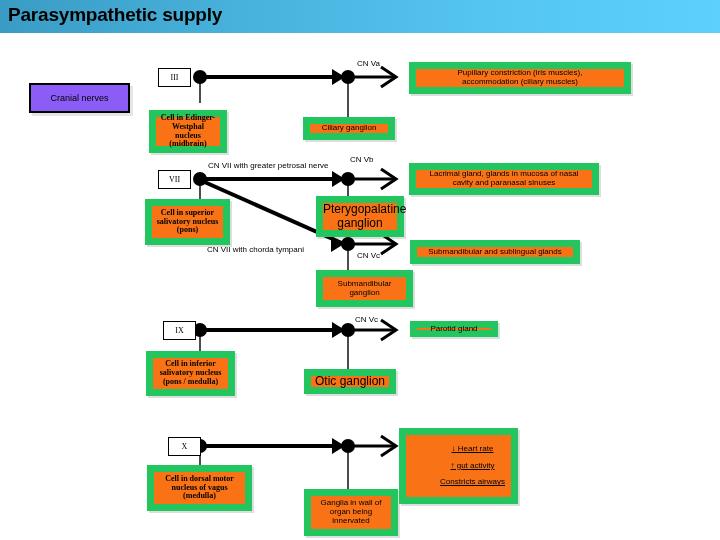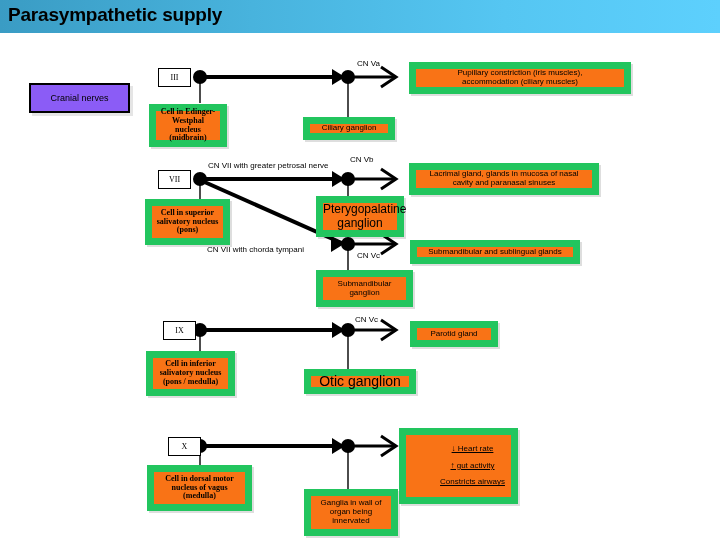--- a/index.html
+++ b/index.html
@@ -168,21 +168,21 @@
     <line x1="348" y1="446" x2="348" y2="489" stroke="#000" stroke-width="1.4"></line>
     <line x1="348" y1="446" x2="396" y2="446" stroke="#000" stroke-width="3"></line>
     <path d="M 381 436 L 396 446 L 381 456" fill="none" stroke="#000" stroke-width="3"></path>
   </svg>
 
   <div class="nerve-tag" style="left:158px; top:68px;">III</div>
   <div class="nerve-tag" style="left:158px; top:170px;">VII</div>
   <div class="nerve-tag" style="left:163px; top:321px;">IX</div>
   <div class="nerve-tag" style="left:168px; top:437px;">X</div>
 
-  <div class="box b" style="left:149px; top:104px; width:78px; height:43px; font-size:8px;">
+  <div class="box b" style="left:149px; top:110px; width:78px; height:43px; font-size:8px;">
     <div class="inner">
       <div>Cell in Edinger-</div>
       <div>Westphal nucleus</div>
       <div>(midbrain)</div>
     </div>
   </div>
 
   <div class="box b" style="left:145px; top:199px; width:85px; height:46px; font-size:8px;">
     <div class="inner">
       <div>Cell in superior</div>
@@ -218,21 +218,21 @@
     </div>
   </div>
 
   <div class="box sans" style="left:316px; top:270px; width:97px; height:37px; font-size:8px;">
     <div class="inner">
       <div>Submandibular</div>
       <div>ganglion</div>
     </div>
   </div>
 
-  <div class="box sans" style="left:304px; top:369px; width:112px; height:25px; font-size:14px;">
+  <div class="box sans" style="left:304px; top:369px; width:92px; height:25px; font-size:12px;">
     <span class="inner">Otic ganglion</span>
   </div>
 
   <div class="box sans" style="left:304px; top:489px; width:94px; height:47px; font-size:8px;">
     <div class="inner">
       <div>Ganglia in wall of</div>
       <div>organ being</div>
       <div>innervated</div>
     </div>
   </div>
@@ -248,21 +248,21 @@
     <div class="inner">
       <div>Lacrimal gland, glands in mucosa of nasal</div>
       <div>cavity and paranasal sinuses</div>
     </div>
   </div>
 
   <div class="box sans" style="left:410px; top:240px; width:170px; height:24px; font-size:8px;">
     <span class="inner">Submandibular and sublingual glands</span>
   </div>
 
-  <div class="box sans" style="left:410px; top:321px; width:88px; height:26px; font-size:8px;">
+  <div class="box sans" style="left:410px; top:321px; width:88px; height:16px; font-size:8px;">
     <span class="inner">Parotid gland</span>
   </div>
 
   <div class="box sans" style="left:399px; top:428px; width:119px; height:76px; font-size:8px;padding-left:28px;">
     <div class="inner" style="line-height:2.1;">
       <div class="u-wavy">↓ Heart rate</div>
       <div class="u-wavy">↑ gut activity</div>
       <div class="u-wavy">Constricts airways</div>
     </div>
   </div>

